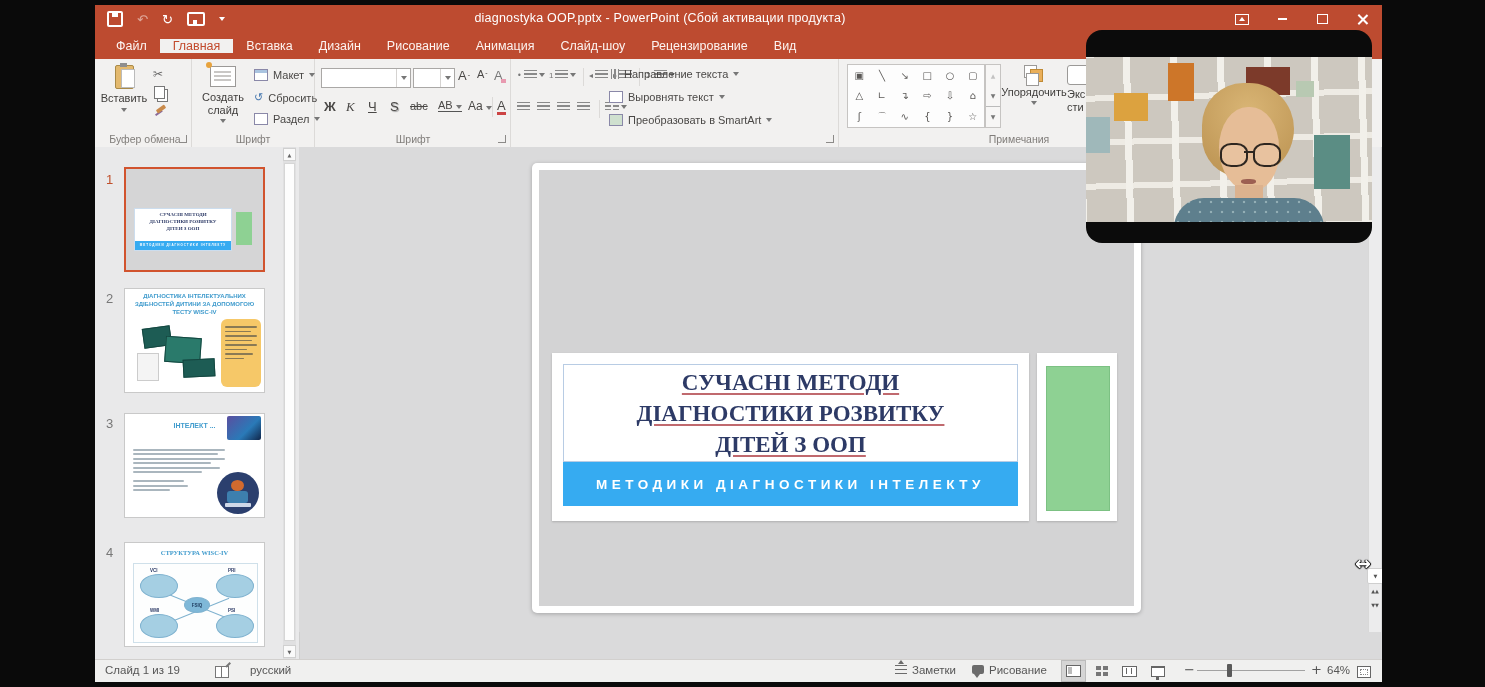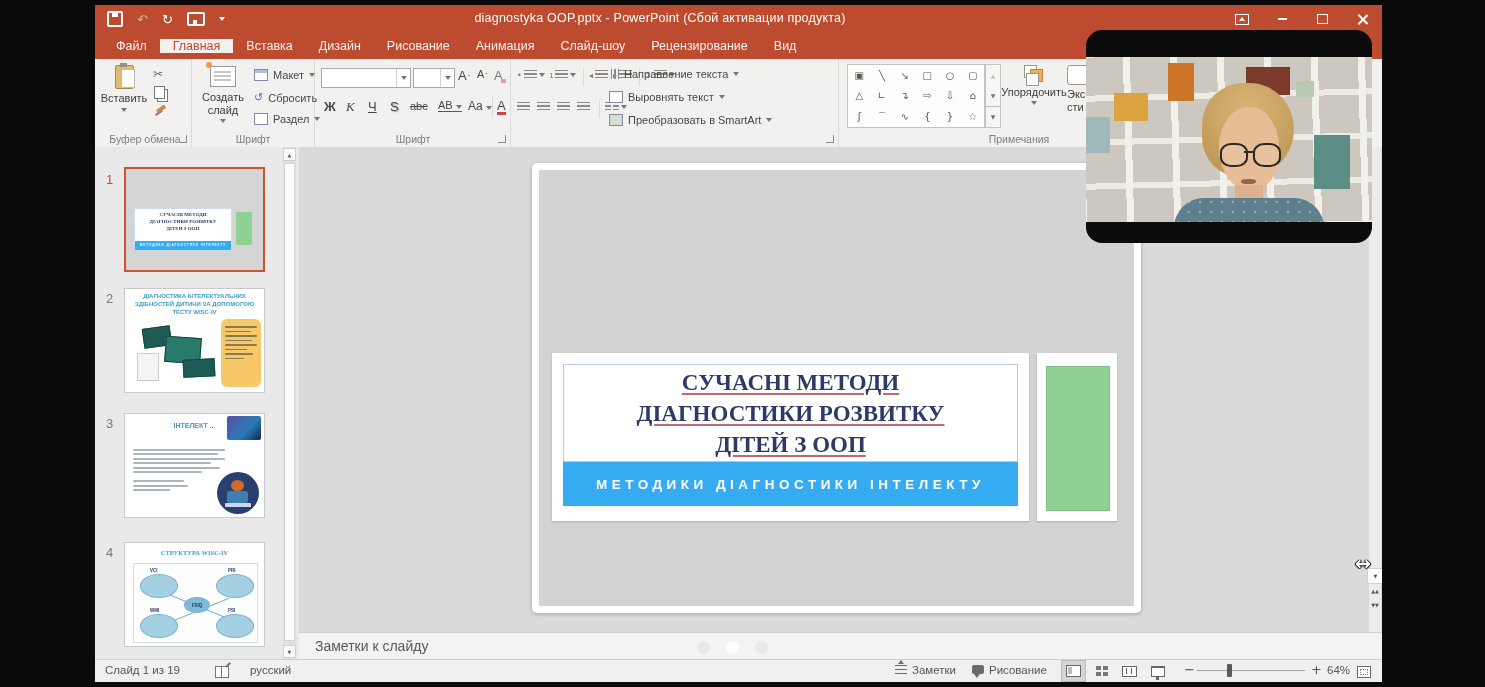--- a/index.html
+++ b/index.html
@@ -516,28 +516,20 @@
         </div>
       </div>
       <div class="cscroll">
         <span class="btn glyph" style="top:421px">▼</span>
         <span class="chev glyph" style="top:442px">▲▲</span>
         <span class="chev glyph" style="top:456px">▼▼</span>
       </div>
     </div>
   </div>
 
-  <div class="a notesbar">
-    <span class="lbl">Заметки к слайду</span>
-    <span class="dots">
-        <i></i>
-        <i class="on"></i>
-        <i></i>
-      </span>
-  </div>
 
   <div class="a statusbar">
     <span class="st" style="left:10px">Слайд 1 из 19</span>
     <span class="st" style="left:120px;top:6px"><span class="ic-spell"></span></span>
     <span class="st" style="left:155px">русский</span>
 
     <span class="st" style="left:800px"><span class="ic-notes"></span><span>Заметки</span></span>
     <span class="st" style="left:877px"><span class="ic-comm"></span><span>Рисование</span></span>
 
     <span class="vbtn on" style="left:966px">

